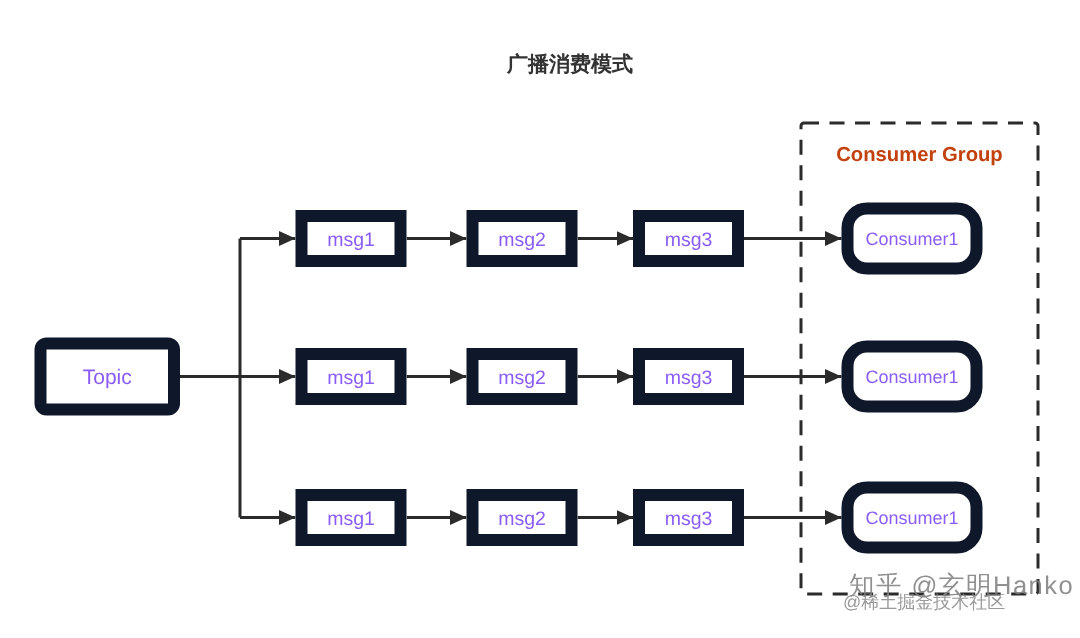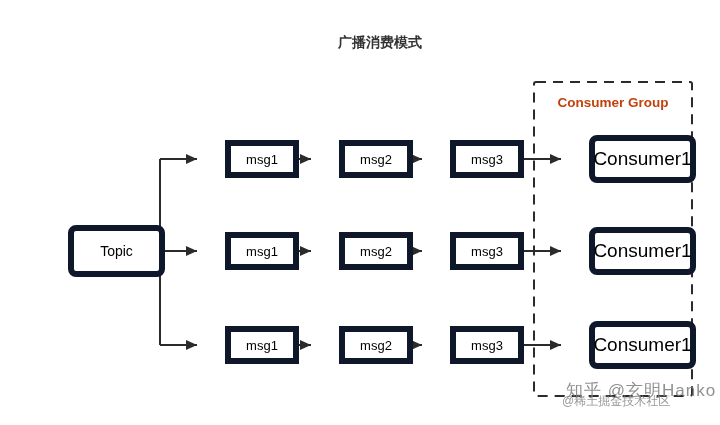--- a/index.html
+++ b/index.html
@@ -19,33 +19,32 @@
     font-weight: bold;
     color: #333333;
   }
   svg.connectors {
     position: absolute;
     left: 0; top: 0;
   }
   .box {
     position: absolute;
     box-sizing: border-box;
-    border: 6px solid #0f172a;
+    border: 8px solid #0f172a;
     background: #ffffff;
     display: flex;
     align-items: center;
     justify-content: center;
-    color: #000000;
+    color: #8b5cf6;
     font-size: 13px;
-    margin-left: 28px;
   }
   .rounded { border-radius: 8px; }
-  .topic { left: 40px; top: 225px; width: 97px; height: 52px; font-size: 14px; }
+  .topic { left: 23px; top: 225px; width: 97px; height: 52px; font-size: 14px; }
   .msg { width: 74px; height: 38px; }
-  .consumer { left: 561px; width: 107px; height: 48px; font-size: 19px; }
+  .consumer { left: 561px; width: 94px; height: 48px; font-size: 12px; border-radius: 17px; }
   .group-label {
     position: absolute;
     left: 533px; top: 95px; width: 160px;
     text-align: center;
     font-size: 13.5px;
     font-weight: bold;
     color: #c2410c;
   }
   .wm {
     position: absolute;

